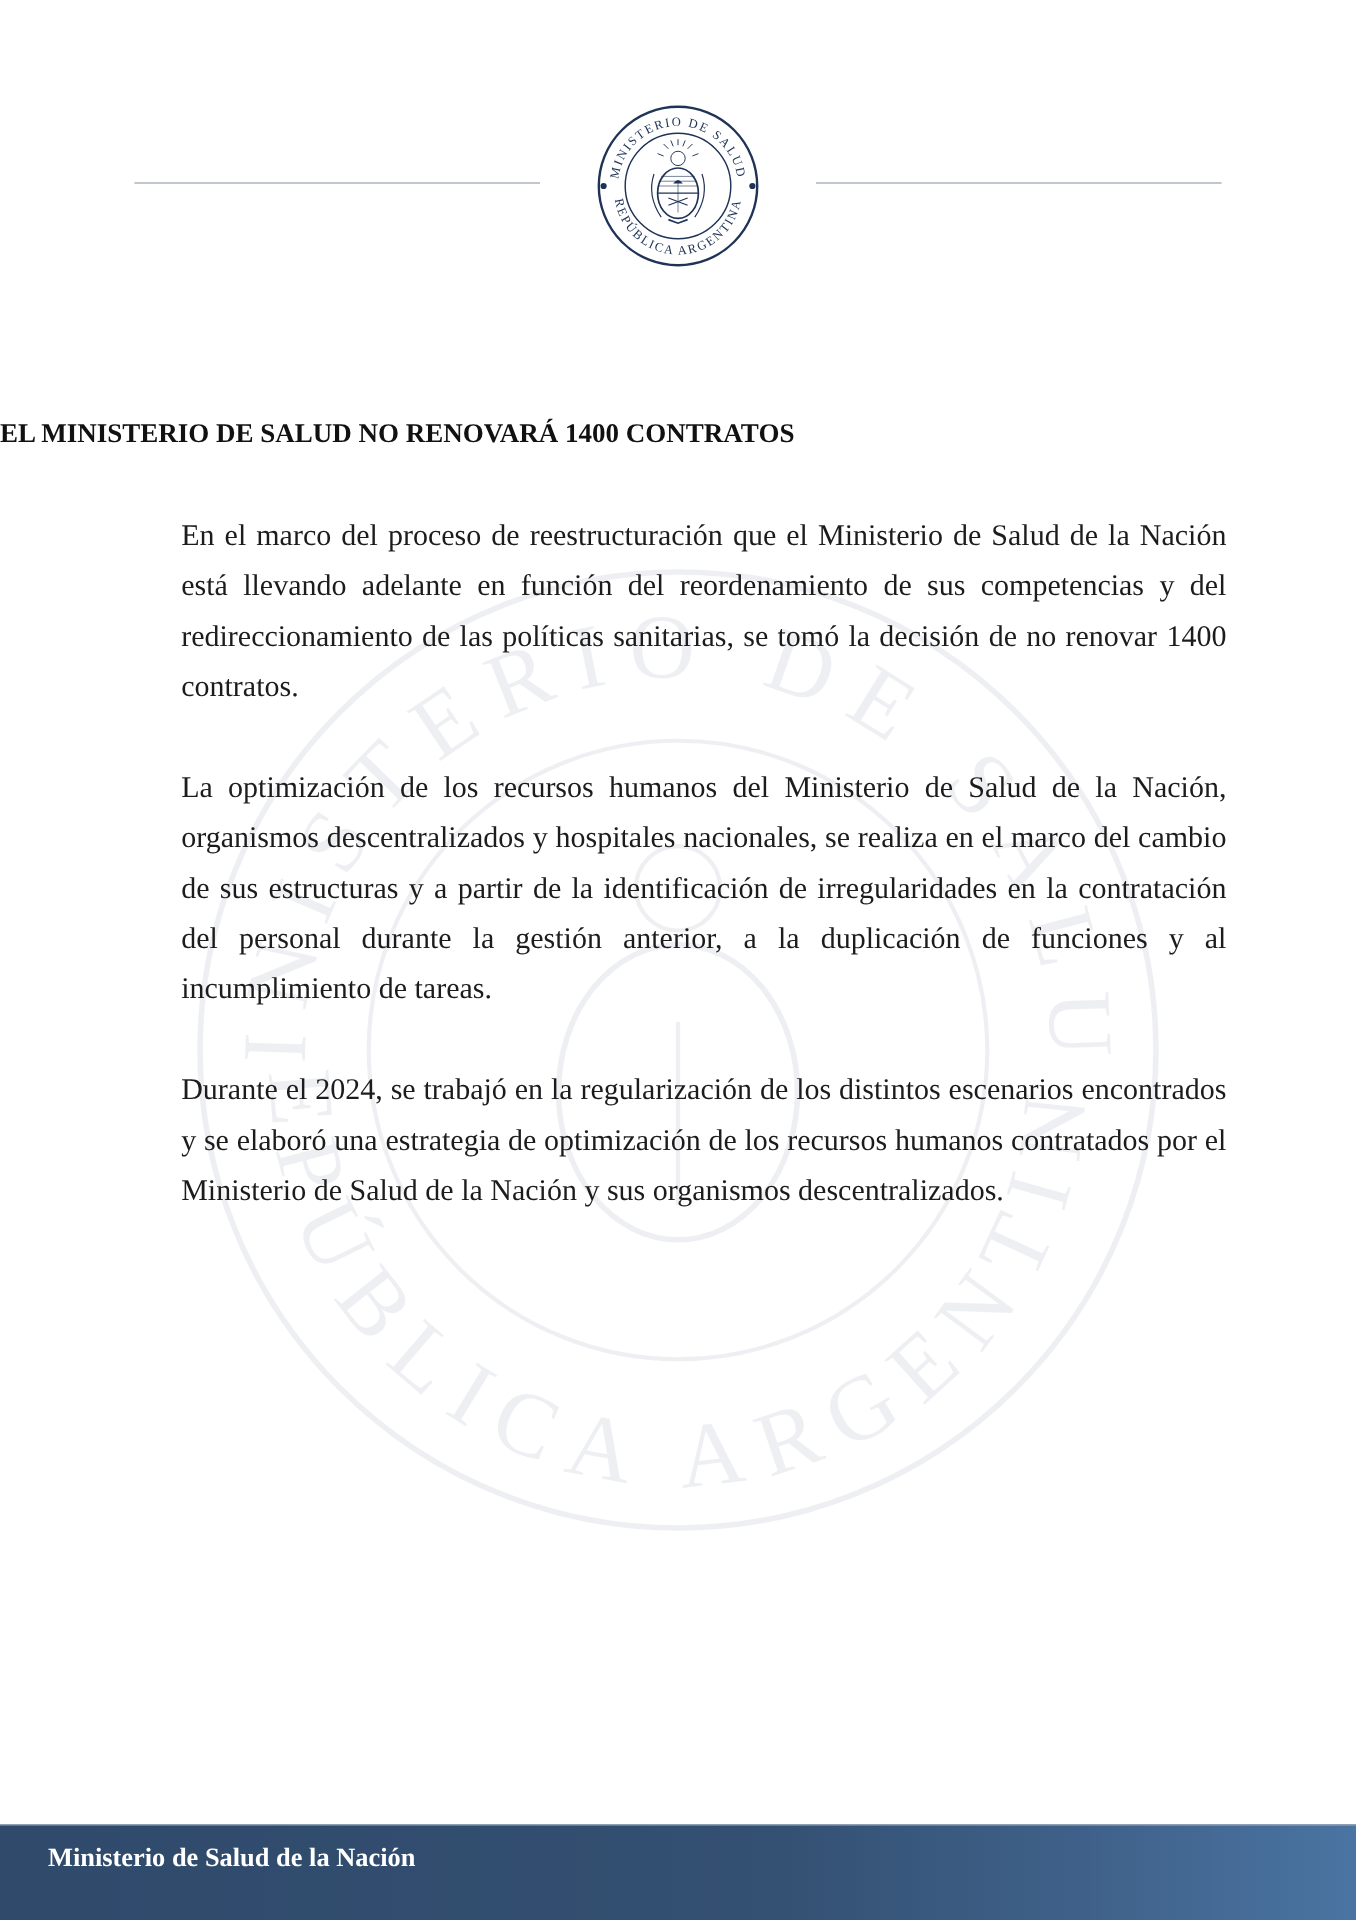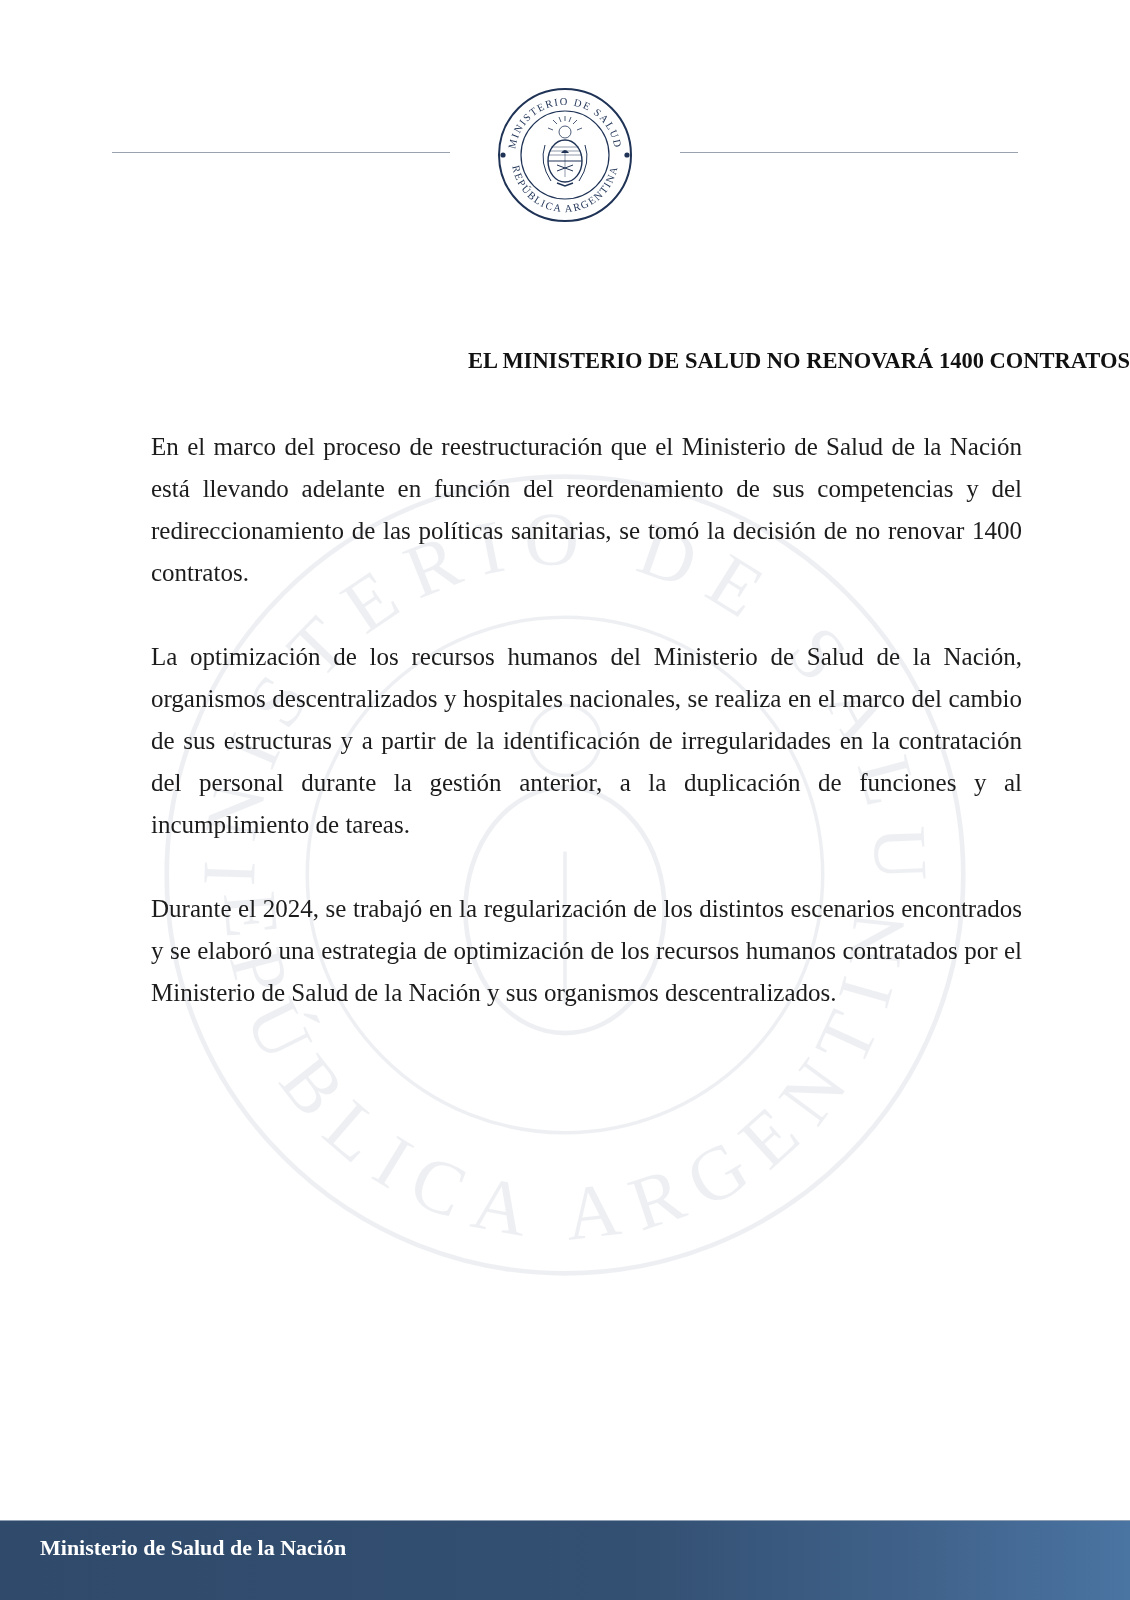--- a/index.html
+++ b/index.html
@@ -37,21 +37,21 @@
       width: 820px;
       height: 820px;
       opacity: 0.07;
       pointer-events: none;
     }
     .title {
       position: absolute;
       top: 348px;
       left: 0;
       width: 1130px;
-      text-align: right;
+      text-align: left;
       font-family: "Liberation Serif", "DejaVu Serif", serif;
       font-weight: bold;
       font-size: 22.5px;
       letter-spacing: 0px;
       color: #111;
     }
     .body-text {
       position: absolute;
       top: 426px;
       left: 135px;

